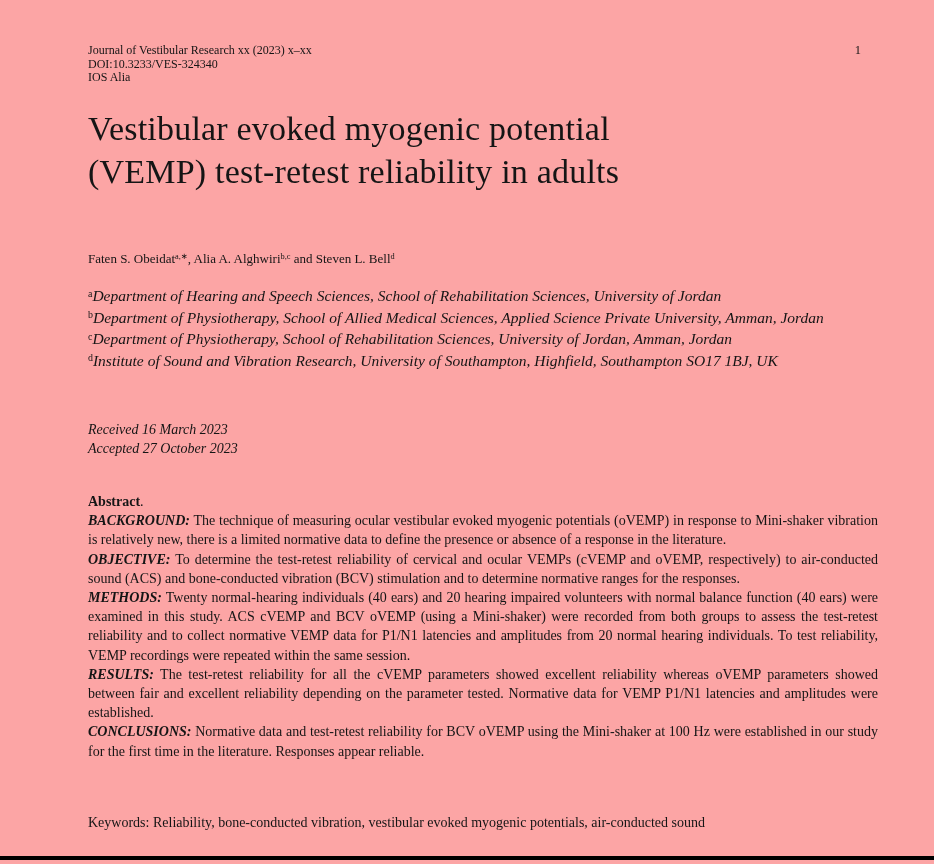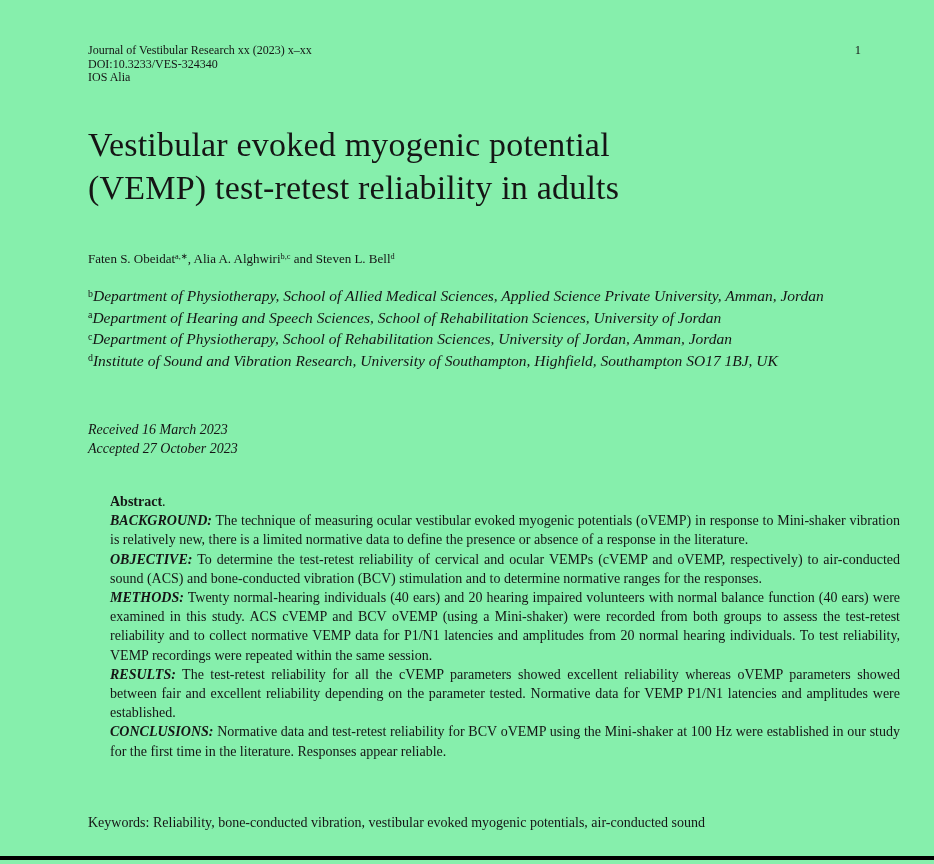--- a/index.html
+++ b/index.html
@@ -1,40 +1,40 @@
 <!DOCTYPE html>
 <html><head>
 <meta charset="utf-8">
 <style>
   html, body { margin: 0; padding: 0; background: #e8e8e8; }
   .page {
     position: relative;
     width: 934px;
     height: 864px;
-    background: #86efac;
+    background: #fca5a5;
     font-family: "Liberation Serif", serif;
     color: #151515;
     overflow: hidden;
     margin: 0 auto;
   }
   .header-row {
     position: absolute;
     top: 44px; left: 88px; right: 56px;
     display: flex;
     justify-content: space-between;
     align-items: flex-start;
     font-size: 12px;
     line-height: 13.5px;
   }
   .journal-block div { white-space: nowrap; }
   .page-number { font-size: 12.5px; padding-right: 17px; }
 
   .paper-title {
     position: absolute;
-    top: 123px; left: 88px; width: 810px;
+    top: 107px; left: 88px; width: 810px;
     margin: 0;
     font-size: 34px;
     line-height: 43px;
     font-weight: 400;
     letter-spacing: 0.2px;
   }
   .paper-title span { display: block; }
 
   .authors-line {
     position: absolute;
@@ -65,21 +65,20 @@
     line-height: 19px;
     font-style: italic;
   }
 
   .abstract-block {
     position: absolute;
     top: 492px; left: 88px; width: 790px;
     font-size: 14px;
     line-height: 19.2px;
     text-align: justify;
-    margin-left: 22px;
   }
   .abstract-heading { font-weight: bold; }
   .abstract-heading .dot { font-weight: normal; }
   .abstract-para b { font-weight: bold; font-style: italic; }
 
   .keywords-line {
     position: absolute;
     top: 815px; left: 88px; width: 790px;
     font-size: 14px;
   }
@@ -106,22 +105,22 @@
   </div>
 
   <h1 class="paper-title">
     <span>Vestibular evoked myogenic potential</span>
     <span>(VEMP) test-retest reliability in adults</span>
   </h1>
 
   <div class="authors-line"><span>Faten S. Obeidat</span><sup>a,∗</sup><span>, Alia A. Alghwiri</span><sup>b,c</sup><span> and Steven L. Bell</span><sup>d</sup></div>
 
   <div class="affiliations">
+    <div class="affil-entry"><sup>a</sup><span>Department of Hearing and Speech Sciences, School of Rehabilitation Sciences, University of Jordan</span></div>
     <div class="affil-entry"><sup>b</sup><span>Department of Physiotherapy, School of Allied Medical Sciences, Applied Science Private University, Amman, Jordan</span></div>
-    <div class="affil-entry"><sup>a</sup><span>Department of Hearing and Speech Sciences, School of Rehabilitation Sciences, University of Jordan</span></div>
     <div class="affil-entry"><sup>c</sup><span>Department of Physiotherapy, School of Rehabilitation Sciences, University of Jordan, Amman, Jordan</span></div>
     <div class="affil-entry"><sup>d</sup><span>Institute of Sound and Vibration Research, University of Southampton, Highfield, Southampton SO17 1BJ, UK</span></div>
   </div>
 
   <div class="dates-block">
     <div>Received 16 March 2023</div>
     <div>Accepted 27 October 2023</div>
   </div>
 
   <div class="abstract-block">

